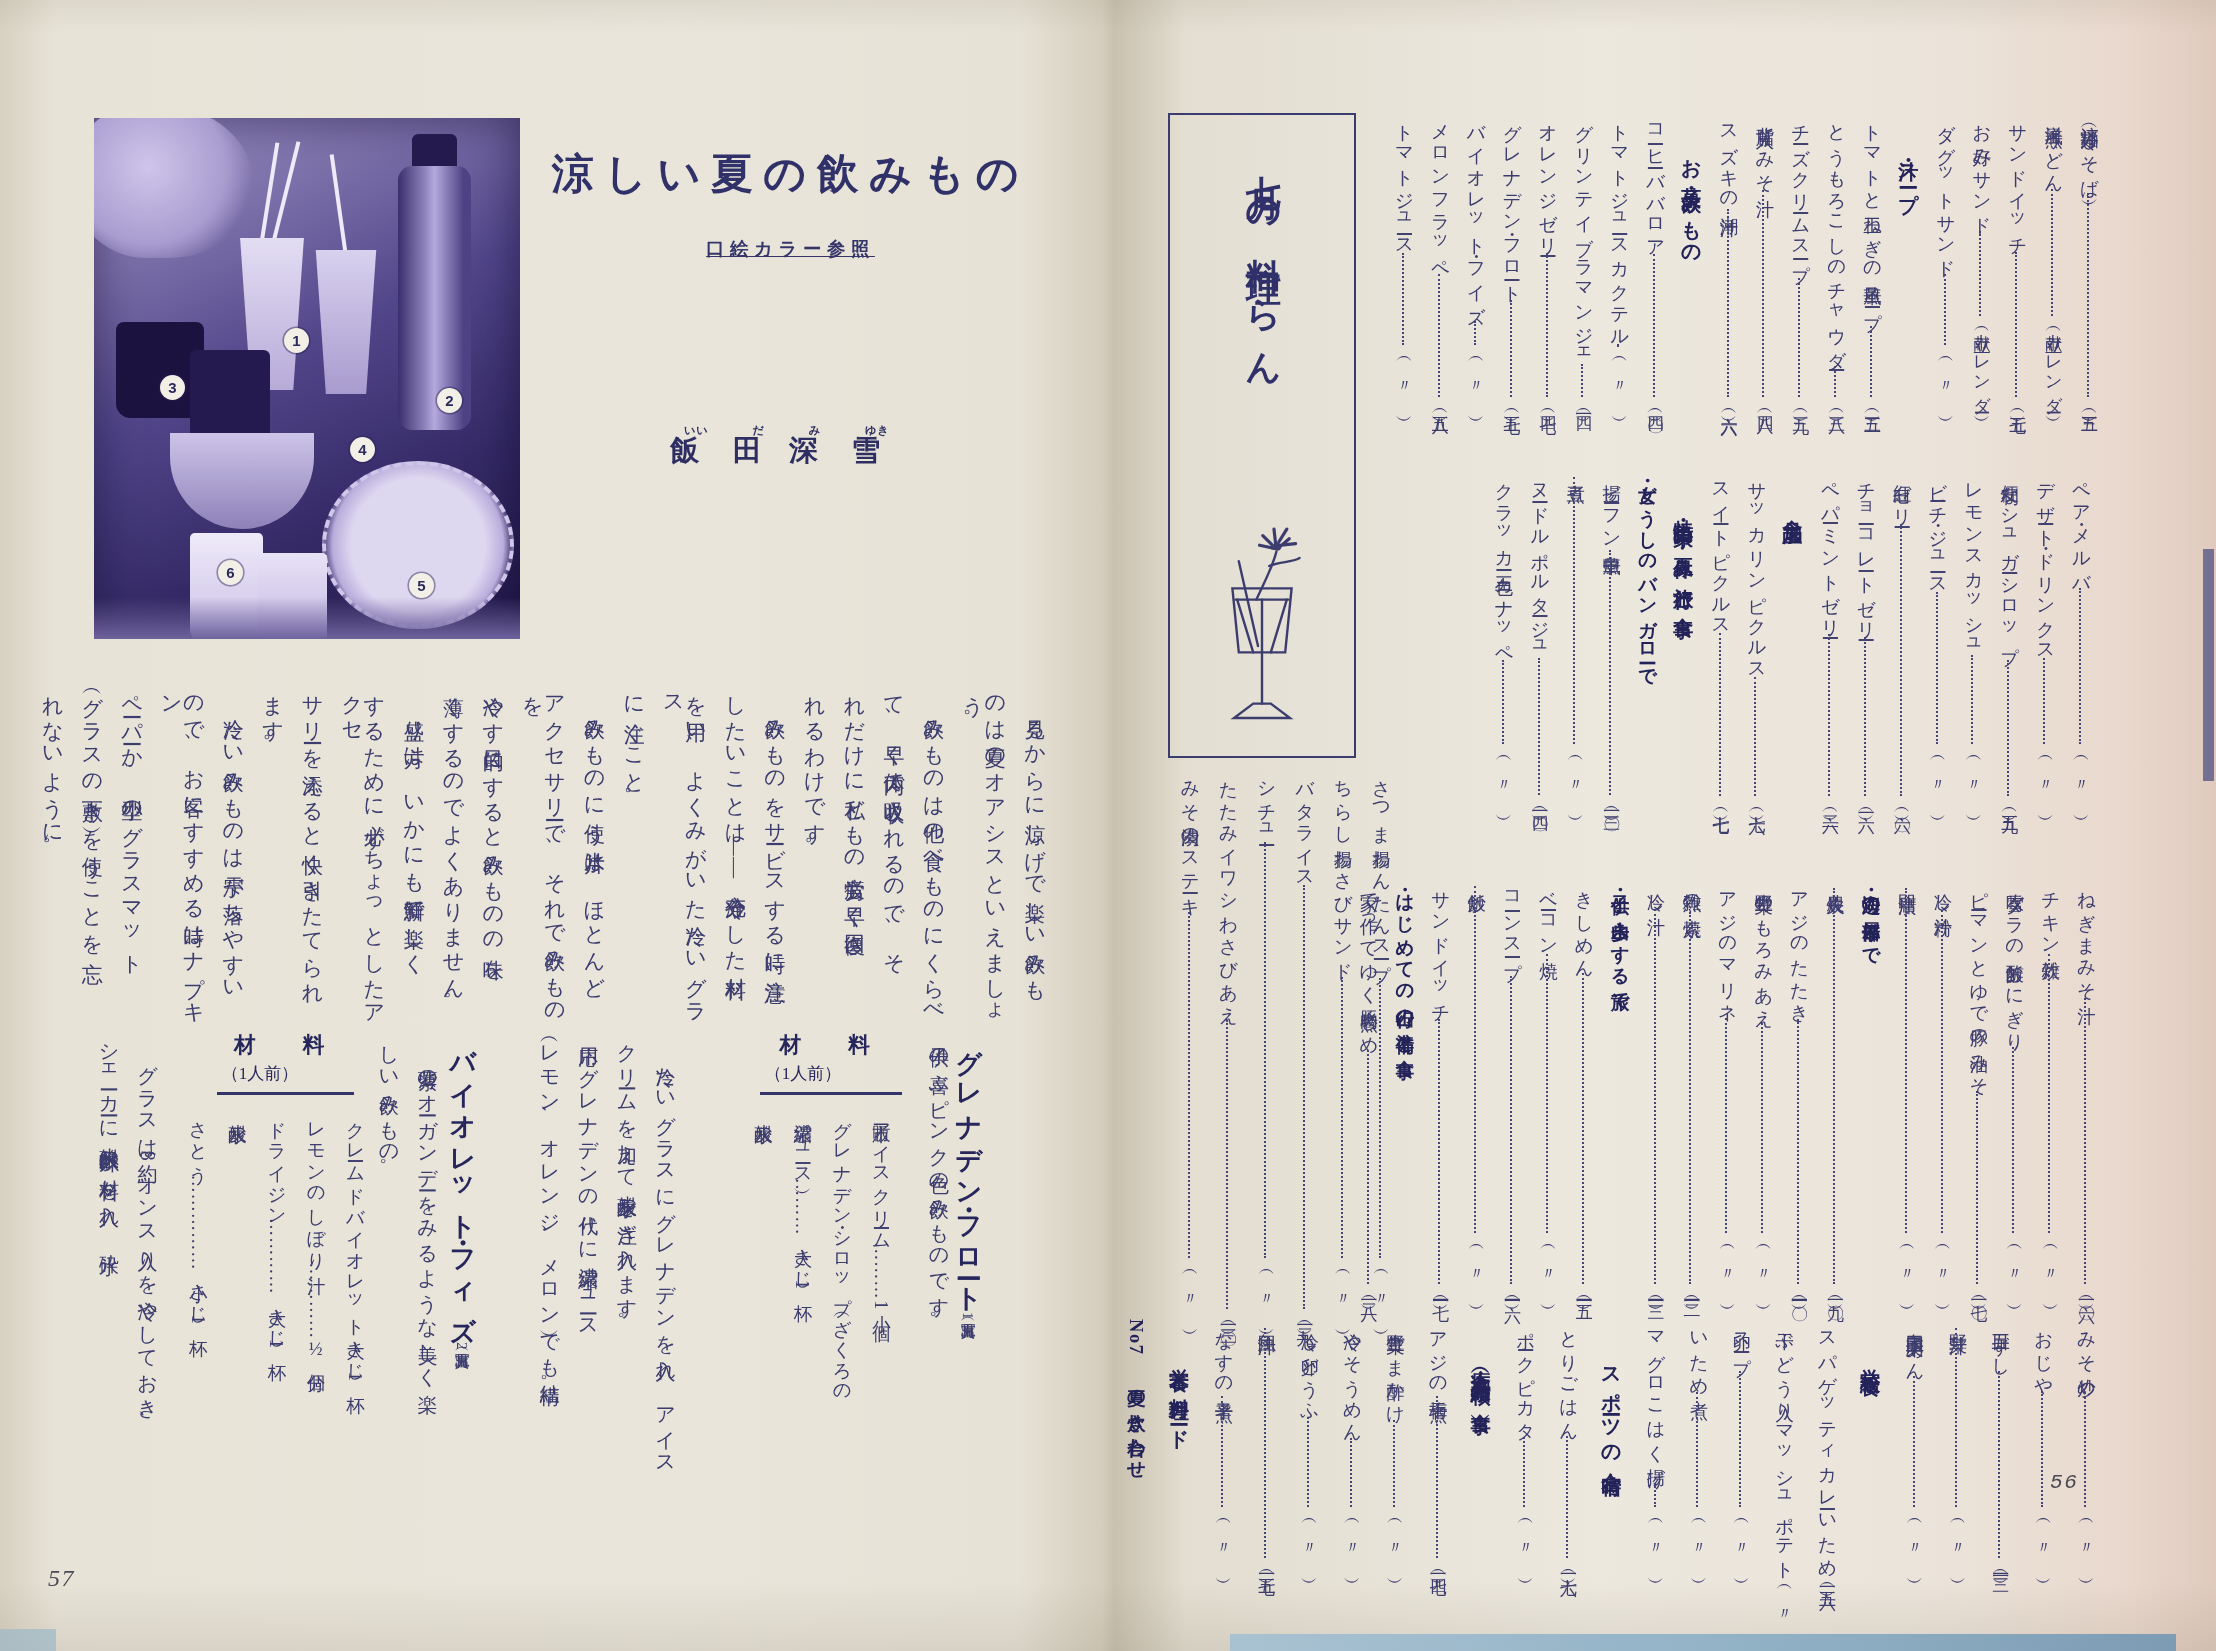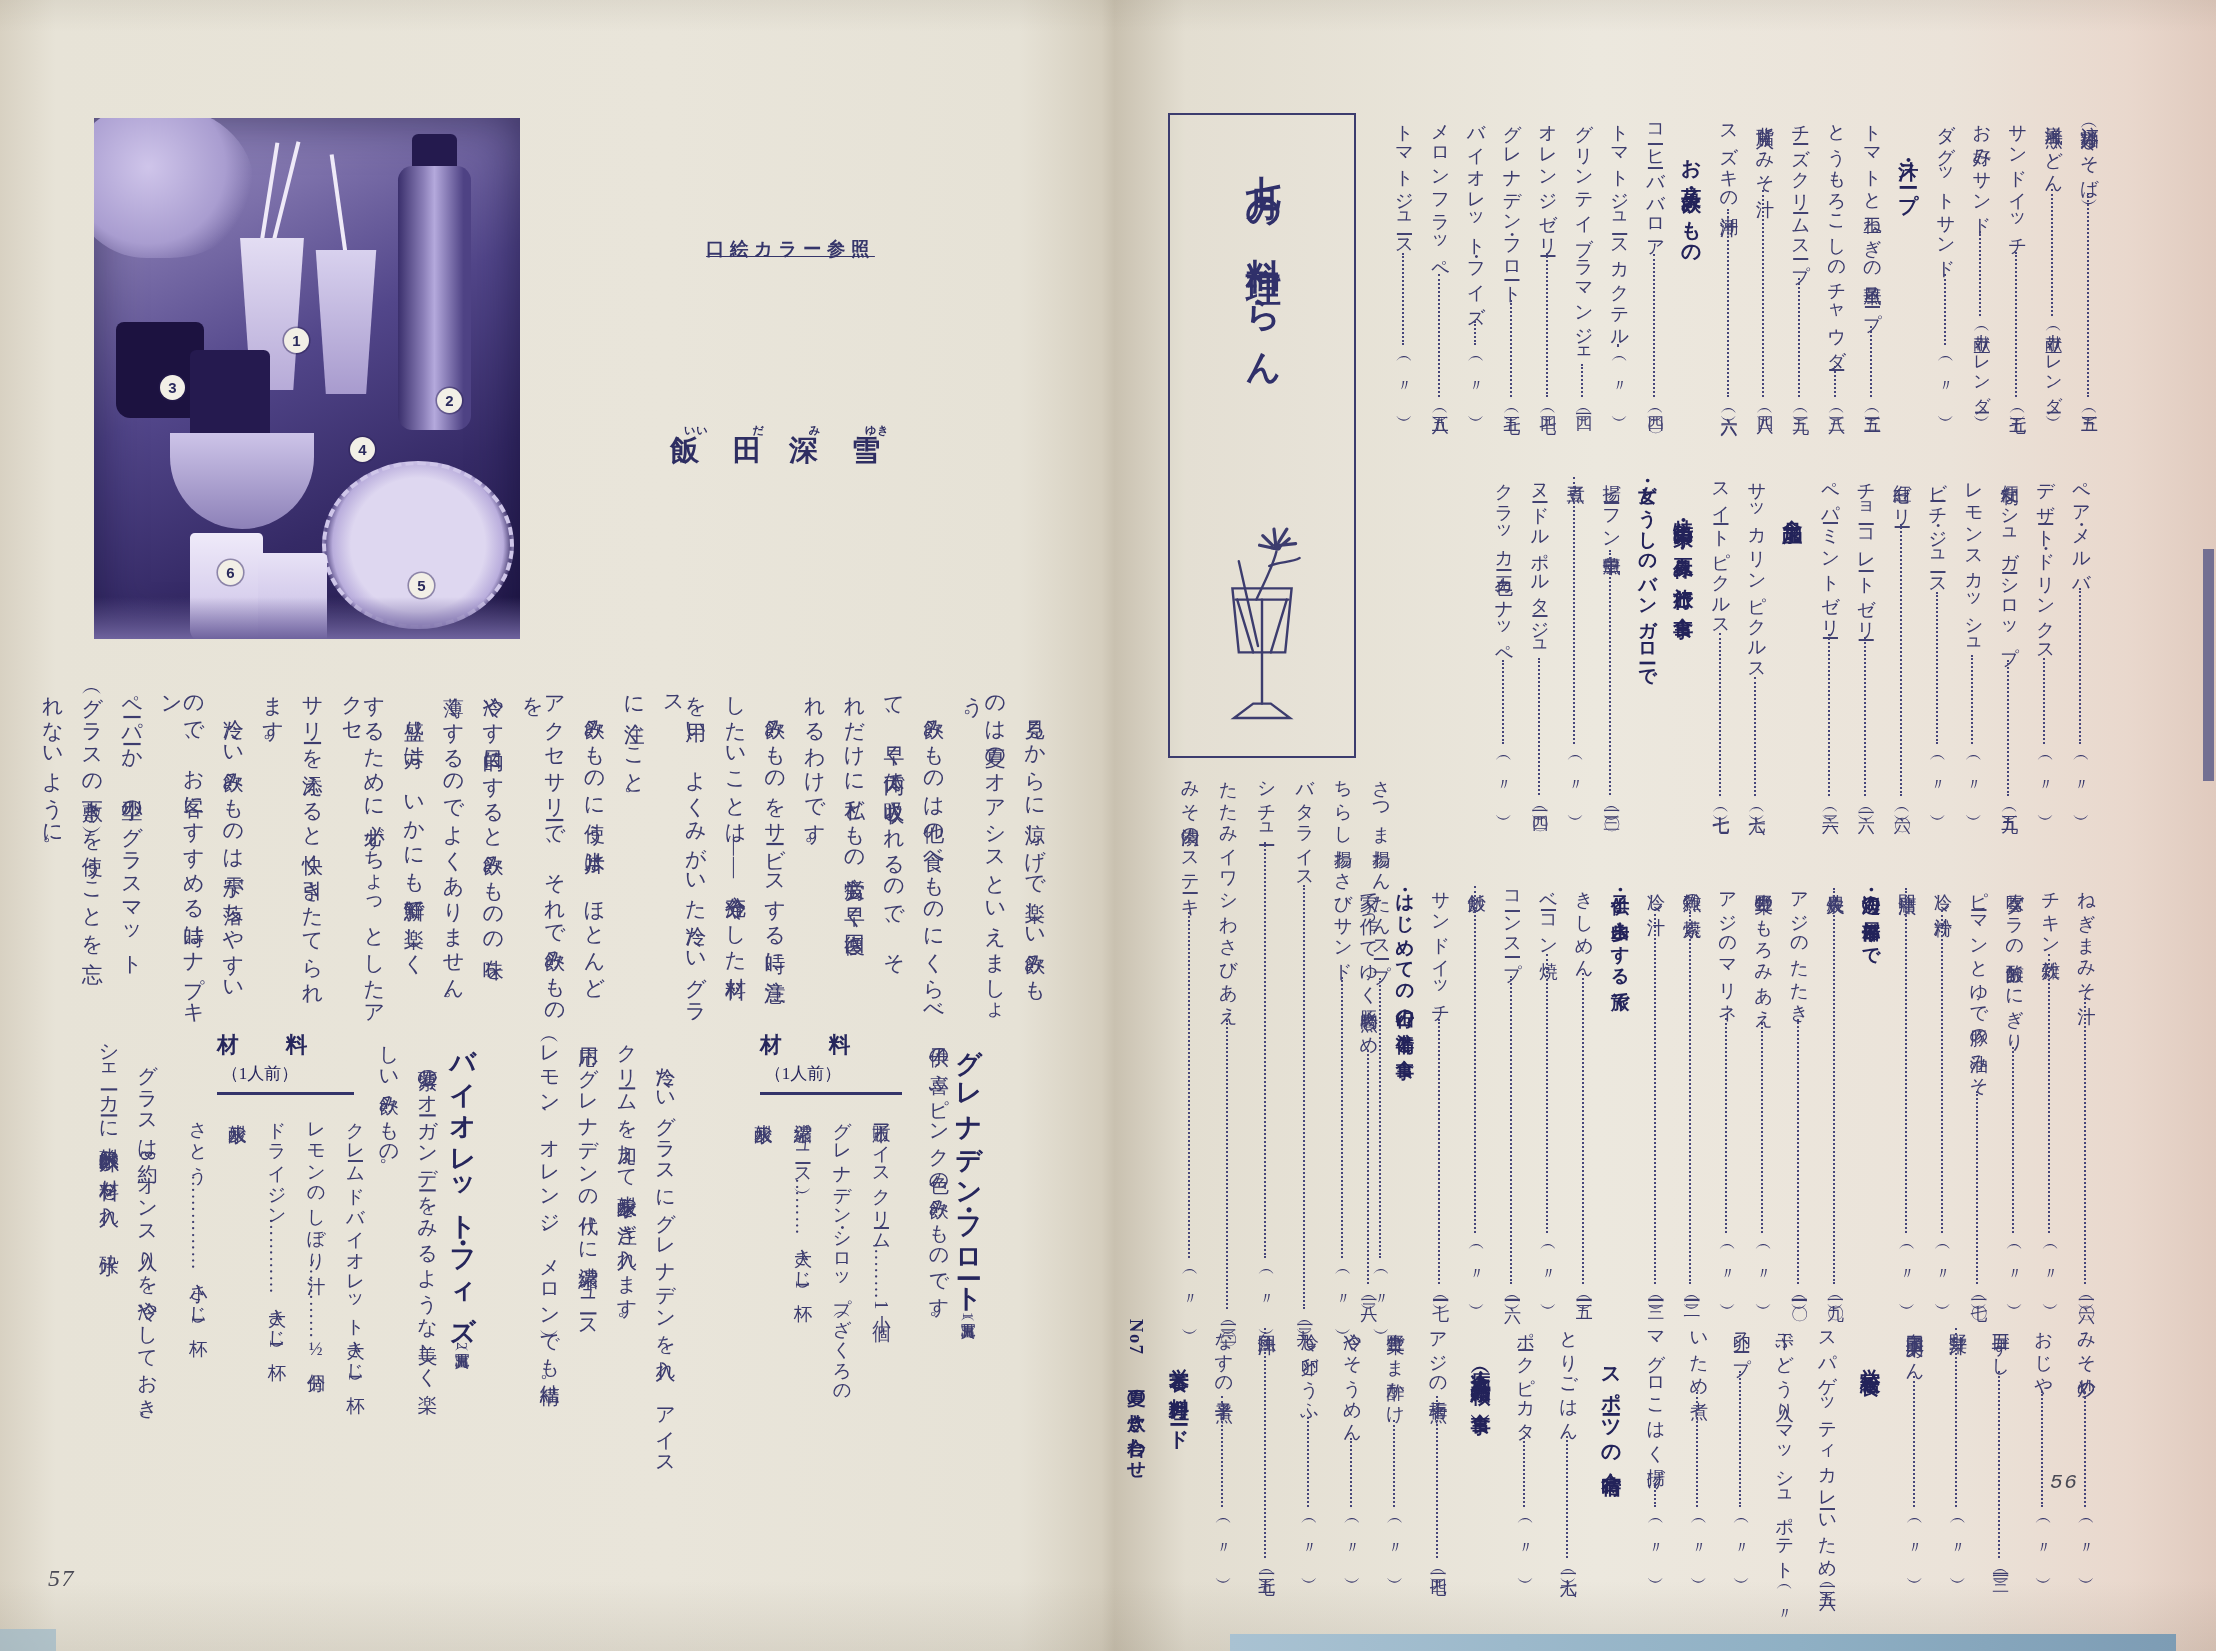--- a/index.html
+++ b/index.html
@@ -92,21 +92,21 @@
 
   #body-text{position:absolute;left:73px;top:681px;width:973px;height:348px;}
   .bcol{line-height:1.05;margin-left:17.6px;font-size:21px;letter-spacing:1.6px;}
 
   
   .rheading{line-height:1.05;}
   .rheading .hh{font-size:26px;font-weight:bold;letter-spacing:3.2px;color:#26265c;}
   .rheading .nn{font-size:15px;letter-spacing:0;padding-top:8px;color:#3c3c6e;}
   .rintro .bcol{font-size:20px;}
   .zlabel{border-bottom:3.2px solid #34346a;padding-bottom:6.4px;color:#26265c;}
-  .zlabel .l1{font-size:21.6px;font-weight:bold;letter-spacing:12.8px;}
+  .zlabel .l1{font-size:21.6px;font-weight:bold;letter-spacing:12.8px;text-align:center;}
   .zlabel .l2{font-size:17px;text-align:left;padding:3.2px 0 0 4.8px;}
   .ringr .bcol{font-size:18.4px;letter-spacing:0.8px;margin-left:20px;}
   .rdir .bcol{font-size:20px;margin-left:17.6px;}
   #r1-heading{left:955px;top:1032px;height:591px;}
   #r1-intro{left:911px;top:1032px;height:415px;}
   #r1-label{left:760px;top:1030px;width:142px;}
   #r1-ingr{left:700px;top:1109px;width:190px;height:527px;}
   #r1-dir{left:486px;top:1030px;width:190px;height:617px;}
   #r2-heading{left:449px;top:1032px;height:559px;}
   #r2-intro{left:358px;top:1032px;width:80px;height:447px;}
@@ -155,20 +155,21 @@
           </span>
           <span class="badge">
             <span>5</span>
           </span>
           <span class="badge">
             <span>6</span>
           </span>
         </div>
     </div>
 
+    <div id="art-title">涼しい夏の飲みもの</div>
     <div id="art-subtitle">口絵カラー参照</div>
     <div id="author">
         <ruby>飯<rt>いい</rt></ruby>
         <ruby>田<rt>だ</rt></ruby>
         <ruby>深<rt>み</rt></ruby>
         <ruby>雪<rt>ゆき</rt></ruby>
       </div>
 
     <div id="body-text" class="vert">
 

